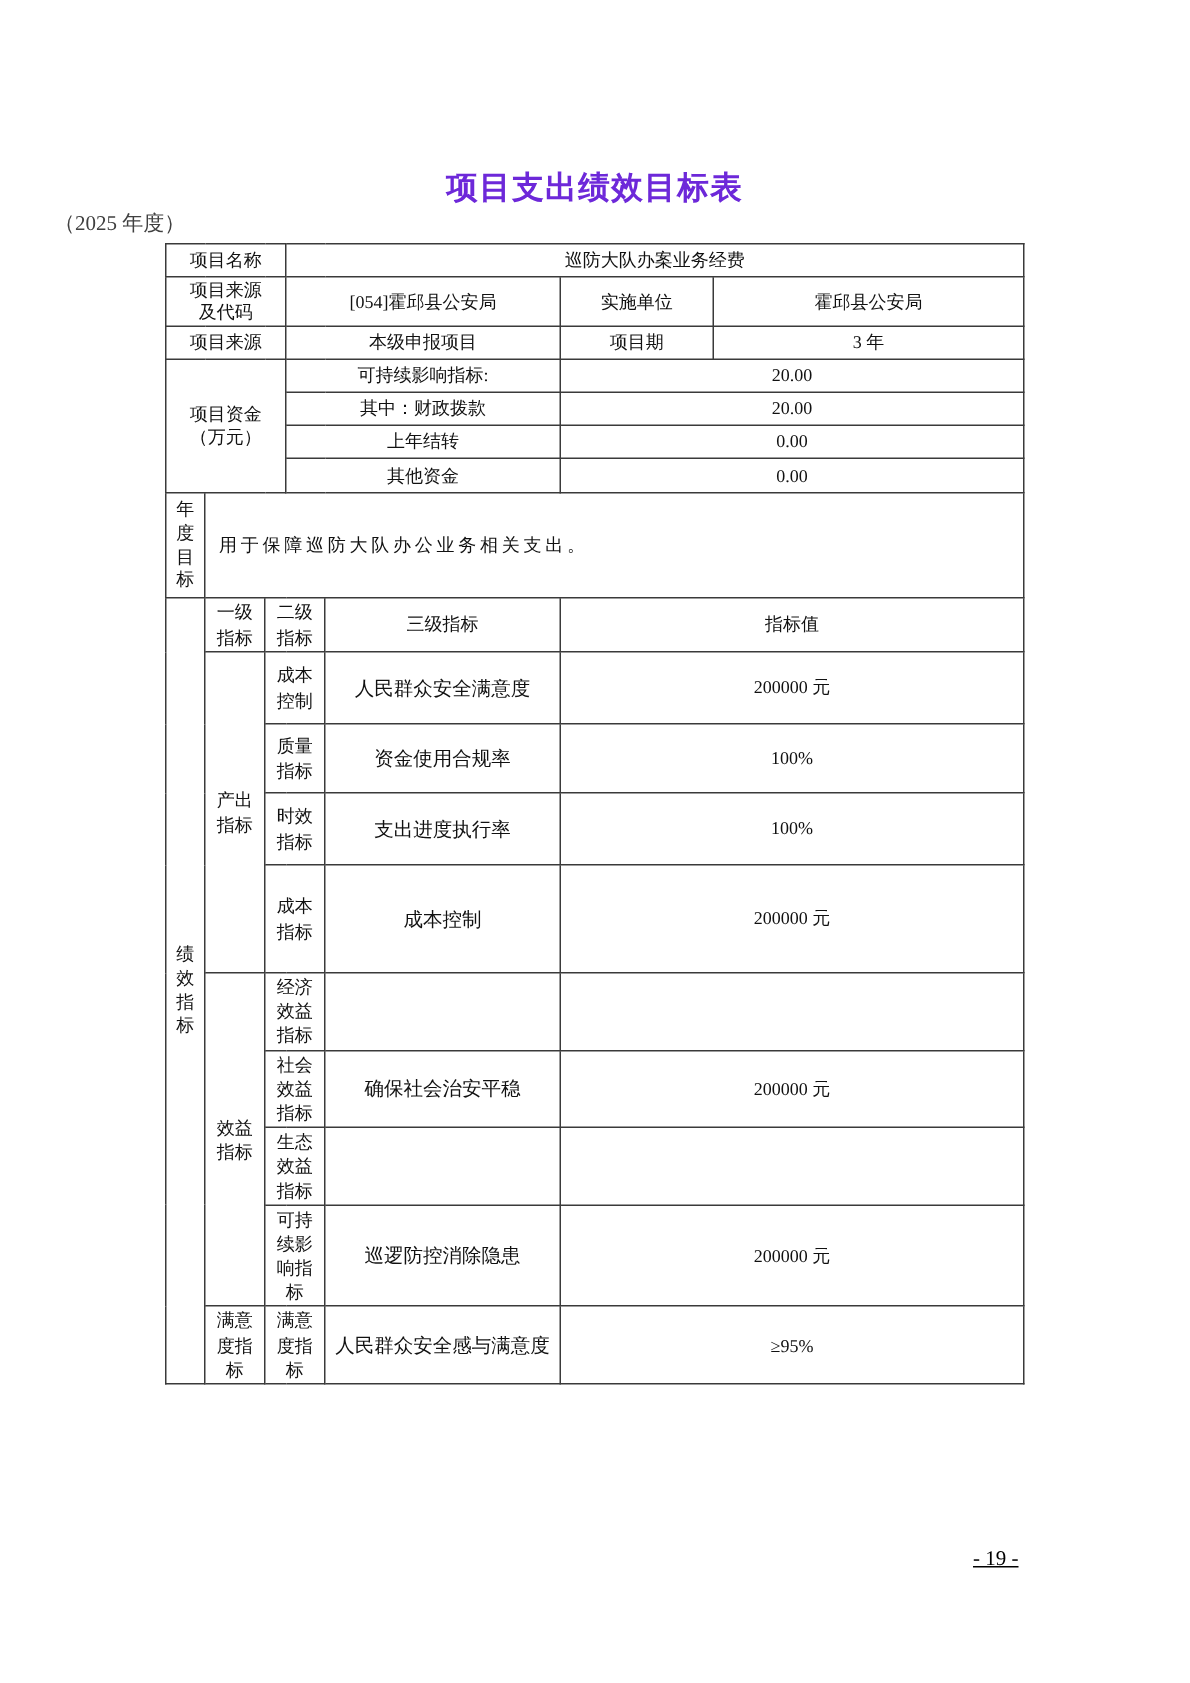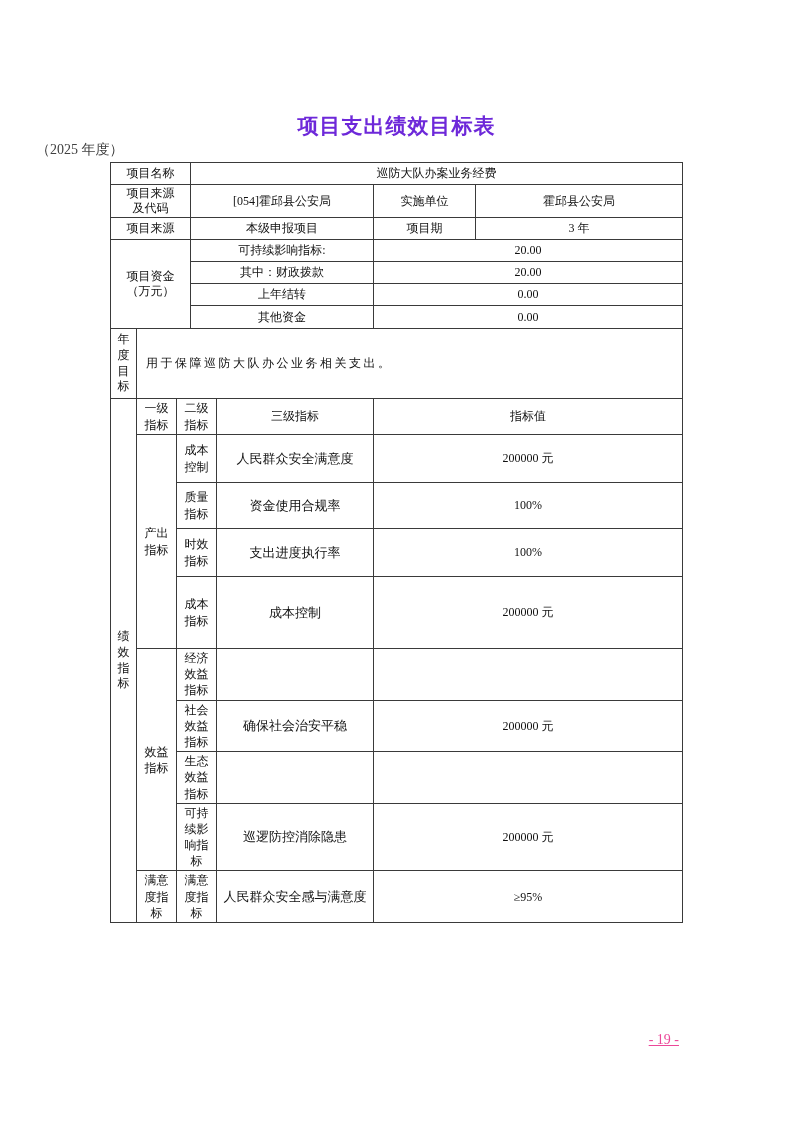--- a/index.html
+++ b/index.html
@@ -77,21 +77,21 @@
   .r14 { height: 47px; }
   .r15 { height: 48px; }
   .r16 { height: 49px; }
   .r17 { height: 58px; }
   .r18 { height: 48px; }
   .page-number {
     position: absolute;
     top: 1032px;
     right: 114px;
     font-size: 14px;
-    color: #ec4899;
+    color: #000000;
     text-decoration: underline;
   }
 </style>
 </head>
 <body>
 
 <div class="doc-title">项目支出绩效目标表</div>
 <div class="doc-subtitle">（2025 年度）</div>
 
 <table class="main">

